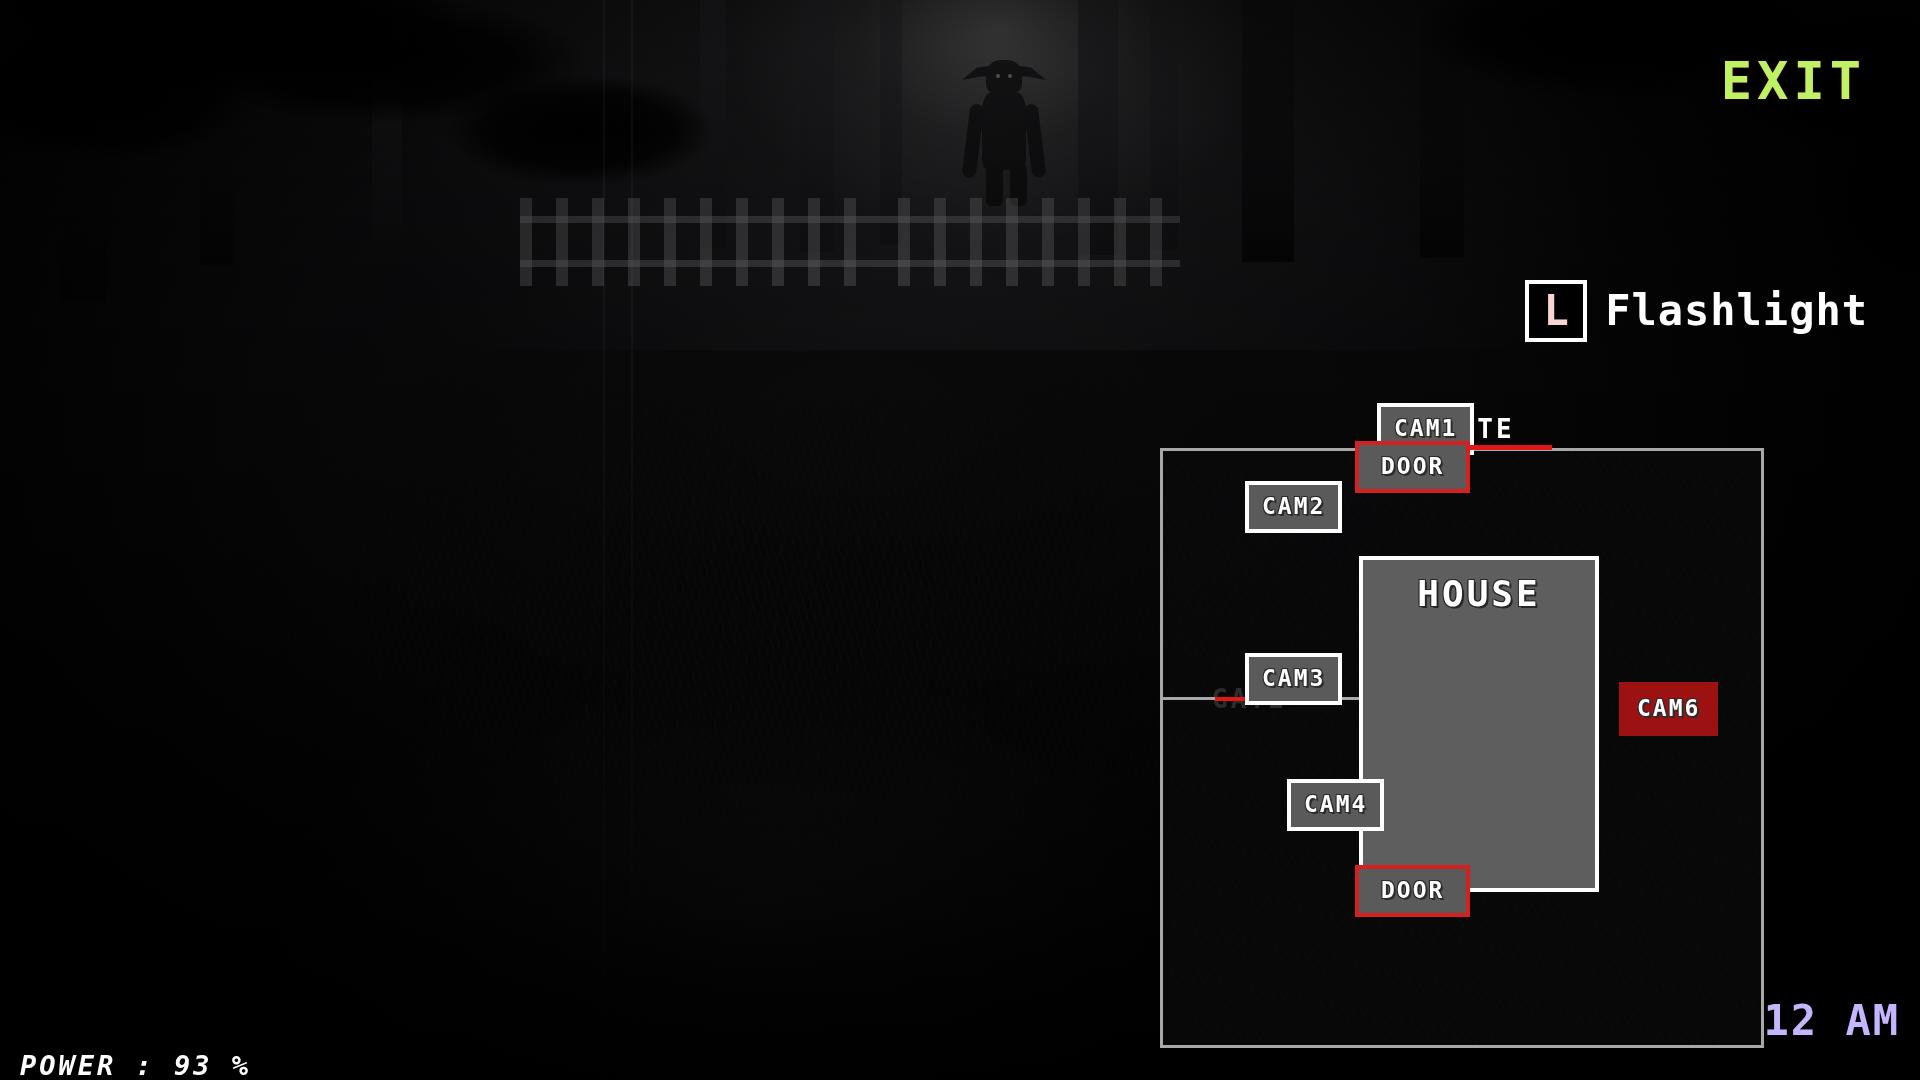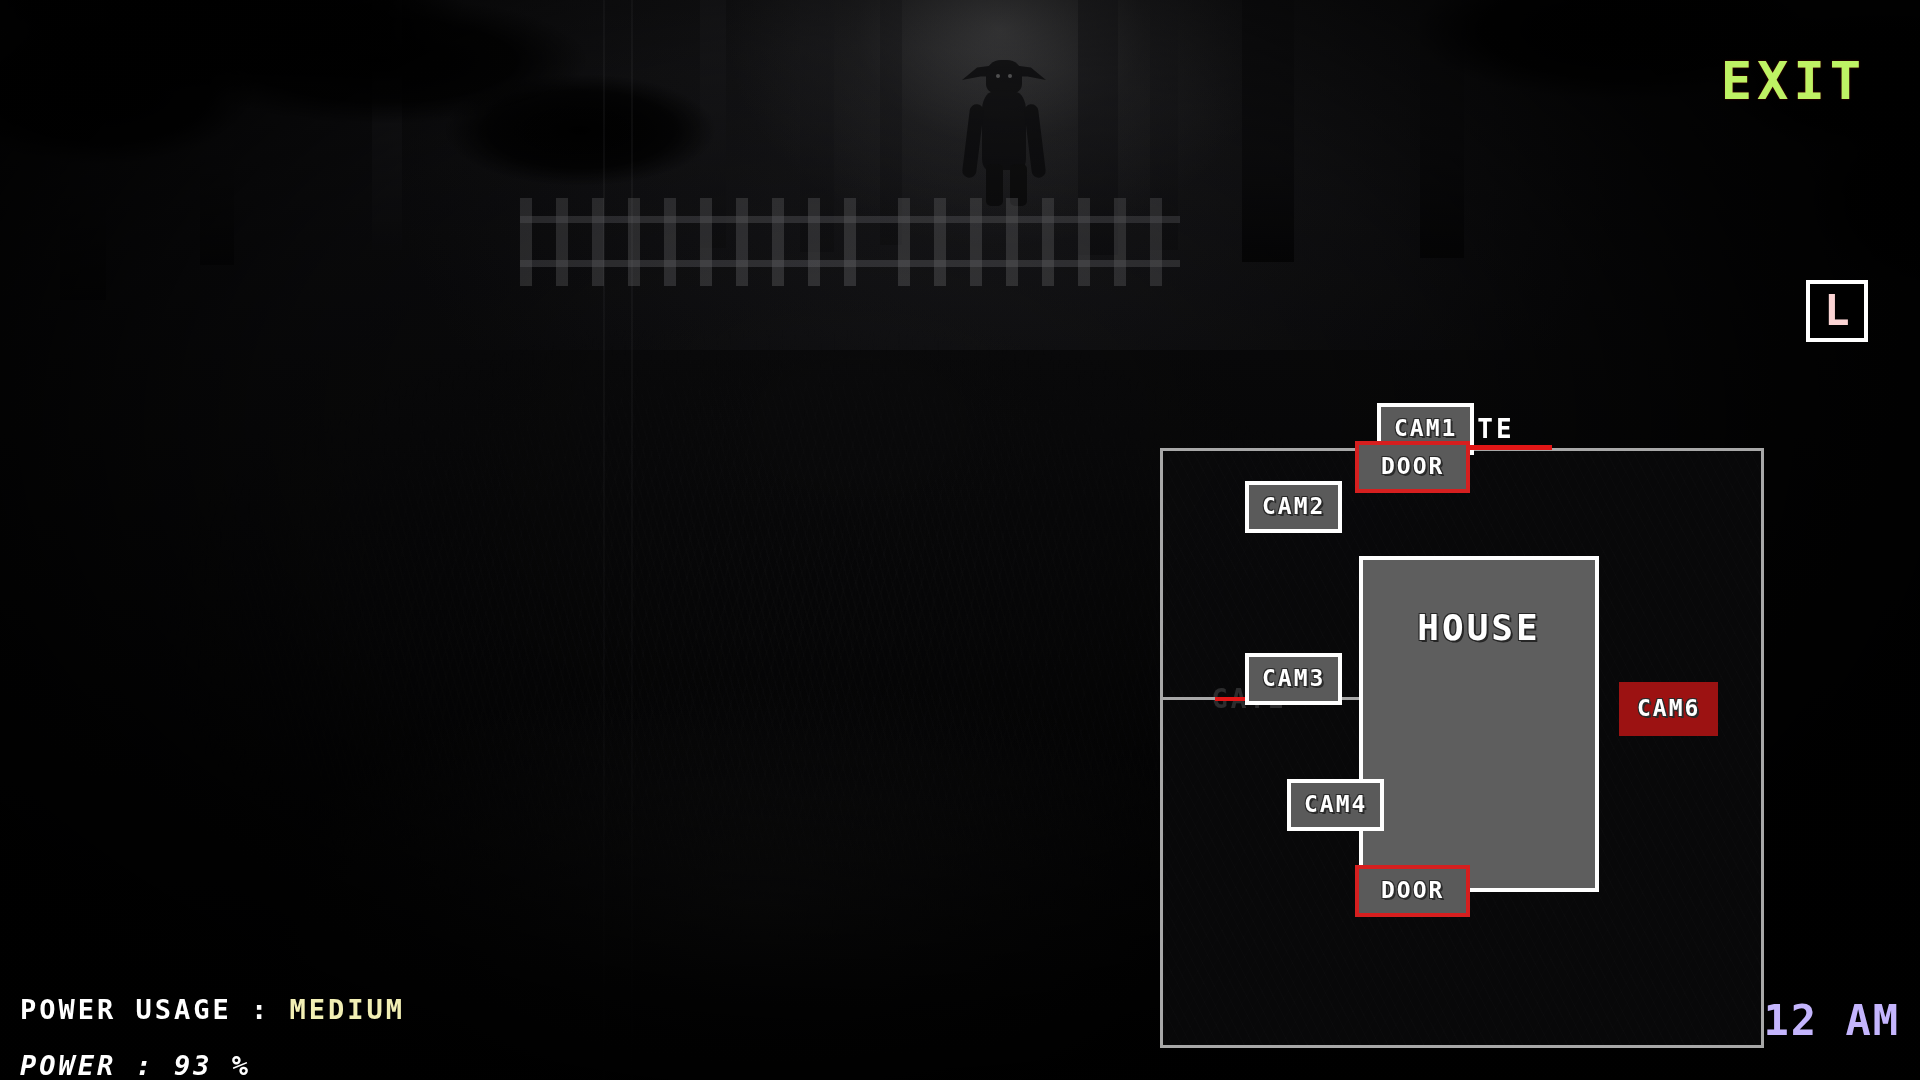--- a/index.html
+++ b/index.html
@@ -206,21 +206,21 @@
   }
 
   #house {
     position:absolute; left:196px; top:105px;
     width:240px; height:336px;
     background:#5e5e5e;
     border:4px solid #ffffff;
     display:flex; align-items:flex-start; justify-content:center;
   }
   #house-label {
-    margin-top:50px;
+    margin-top:16px;
     font-size:36px; line-height:1; color:#ffffff; letter-spacing:3px;
     text-shadow:2px 2px 0 #262626, -1px -1px 0 #262626, 1px -1px 0 #262626, -1px 1px 0 #262626;
   }
 
   .cam-btn {
     position:absolute;
     background:#5a5a5a;
     border:4px solid #ffffff;
     color:#ffffff;
     font-size:23px; line-height:1; letter-spacing:2px;
@@ -307,26 +307,23 @@
     <div class="grass-noise"></div>
     <div class="vignette"></div>
   </div>
 
   <div id="exit-button" class="px">EXIT</div>
 
   <div id="flashlight-hint">
     <div id="flashlight-key">
       <span class="px">L</span>
     </div>
+    <div id="flashlight-label" class="px">Flashlight</div>
   </div>
 
-  <div id="power-usage-row" class="px">
-    <span>POWER USAGE :</span>
-    <span id="power-usage-value">MEDIUM</span>
-  </div>
   <div id="power-row" class="px">
     <span>POWER :</span>
     <span>93 %</span>
   </div>
 
   <div id="clock" class="px">12 AM</div>
 
   <div id="gate-top-label" class="px gate-label">GATE</div>
   <div class="gate-mark-top"></div>
   <div id="gate-left-label" class="px gate-label">GATE</div>

